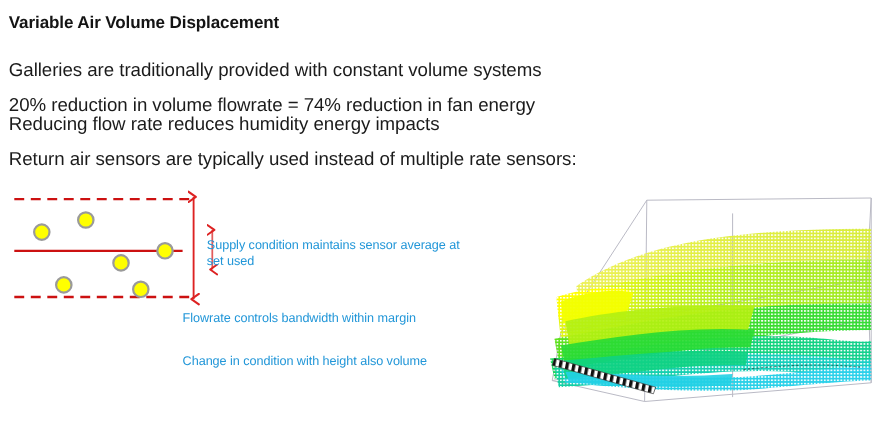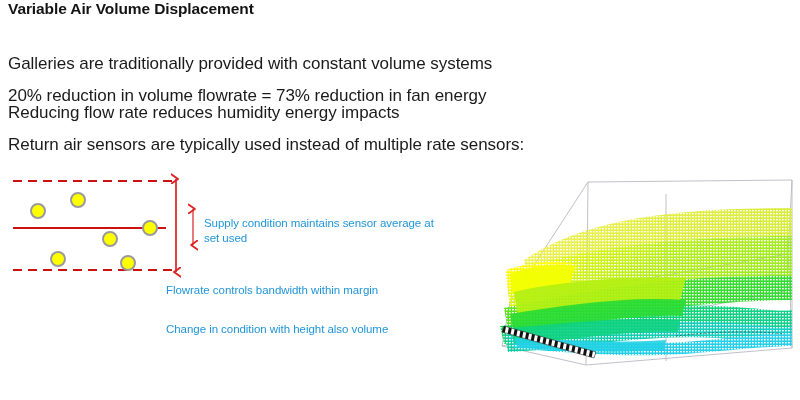--- a/index.html
+++ b/index.html
@@ -23,21 +23,21 @@
     inset: 0;
     width: 800px;
     height: 400px;
     background: #ffffff;
   }
 
   
   .slide-title {
     position: absolute;
     left: 8px;
-    top: 0;
+    top: 12px;
     font-size: 15.5px;
     font-weight: bold;
     letter-spacing: -0.1px;
     color: #141414;
     white-space: nowrap;
   }
 
   .body-line {
     position: absolute;
     left: 8px;
@@ -64,21 +64,21 @@
 
   
   .annot {
     position: absolute;
     font-size: 11.5px;
     color: #2196d8;
     letter-spacing: -0.05px;
     line-height: 15px;
     white-space: nowrap;
   }
-  .annot-supply   { left: 204px; top: 216px; }
+  .annot-supply   { left: 188px; top: 216px; }
   .annot-flowrate { left: 166px; top: 283px; text-align: center; }
   .annot-change   { left: 166px; top: 322px; }
 
   
   #cfd-plot {
     position: absolute;
     left: 470px;
     top: 150px;
     width: 330px;
     height: 250px;
@@ -87,21 +87,21 @@
 </style>
 </head>
 <body>
 
 <div id="slide" style="background: rgb(255, 255, 255);">
 
   <div class="slide-title">Variable Air Volume Displacement</div>
 
   <div class="body-line bl-1">Galleries are traditionally provided with constant volume systems</div>
 
-  <div class="body-line bl-2">20% reduction in volume flowrate = 73% reduction in fan energy</div>
+  <div class="body-line bl-2">20% reduction in volume flowrate = 74% reduction in fan energy</div>
 
   <div class="body-line bl-3">Reducing flow rate reduces humidity energy impacts</div>
 
   <div class="body-line bl-4">Return air sensors are typically used instead of multiple rate sensors:</div>
 
   <div id="band-diagram">
     <svg width="230" height="130" viewBox="0 160 230 130" xmlns="http://www.w3.org/2000/svg">
 
       <line x1="13" y1="181" x2="174" y2="181" stroke="#cc1111" stroke-width="2.1" stroke-dasharray="9 6" stroke-linecap="butt"></line>
 

